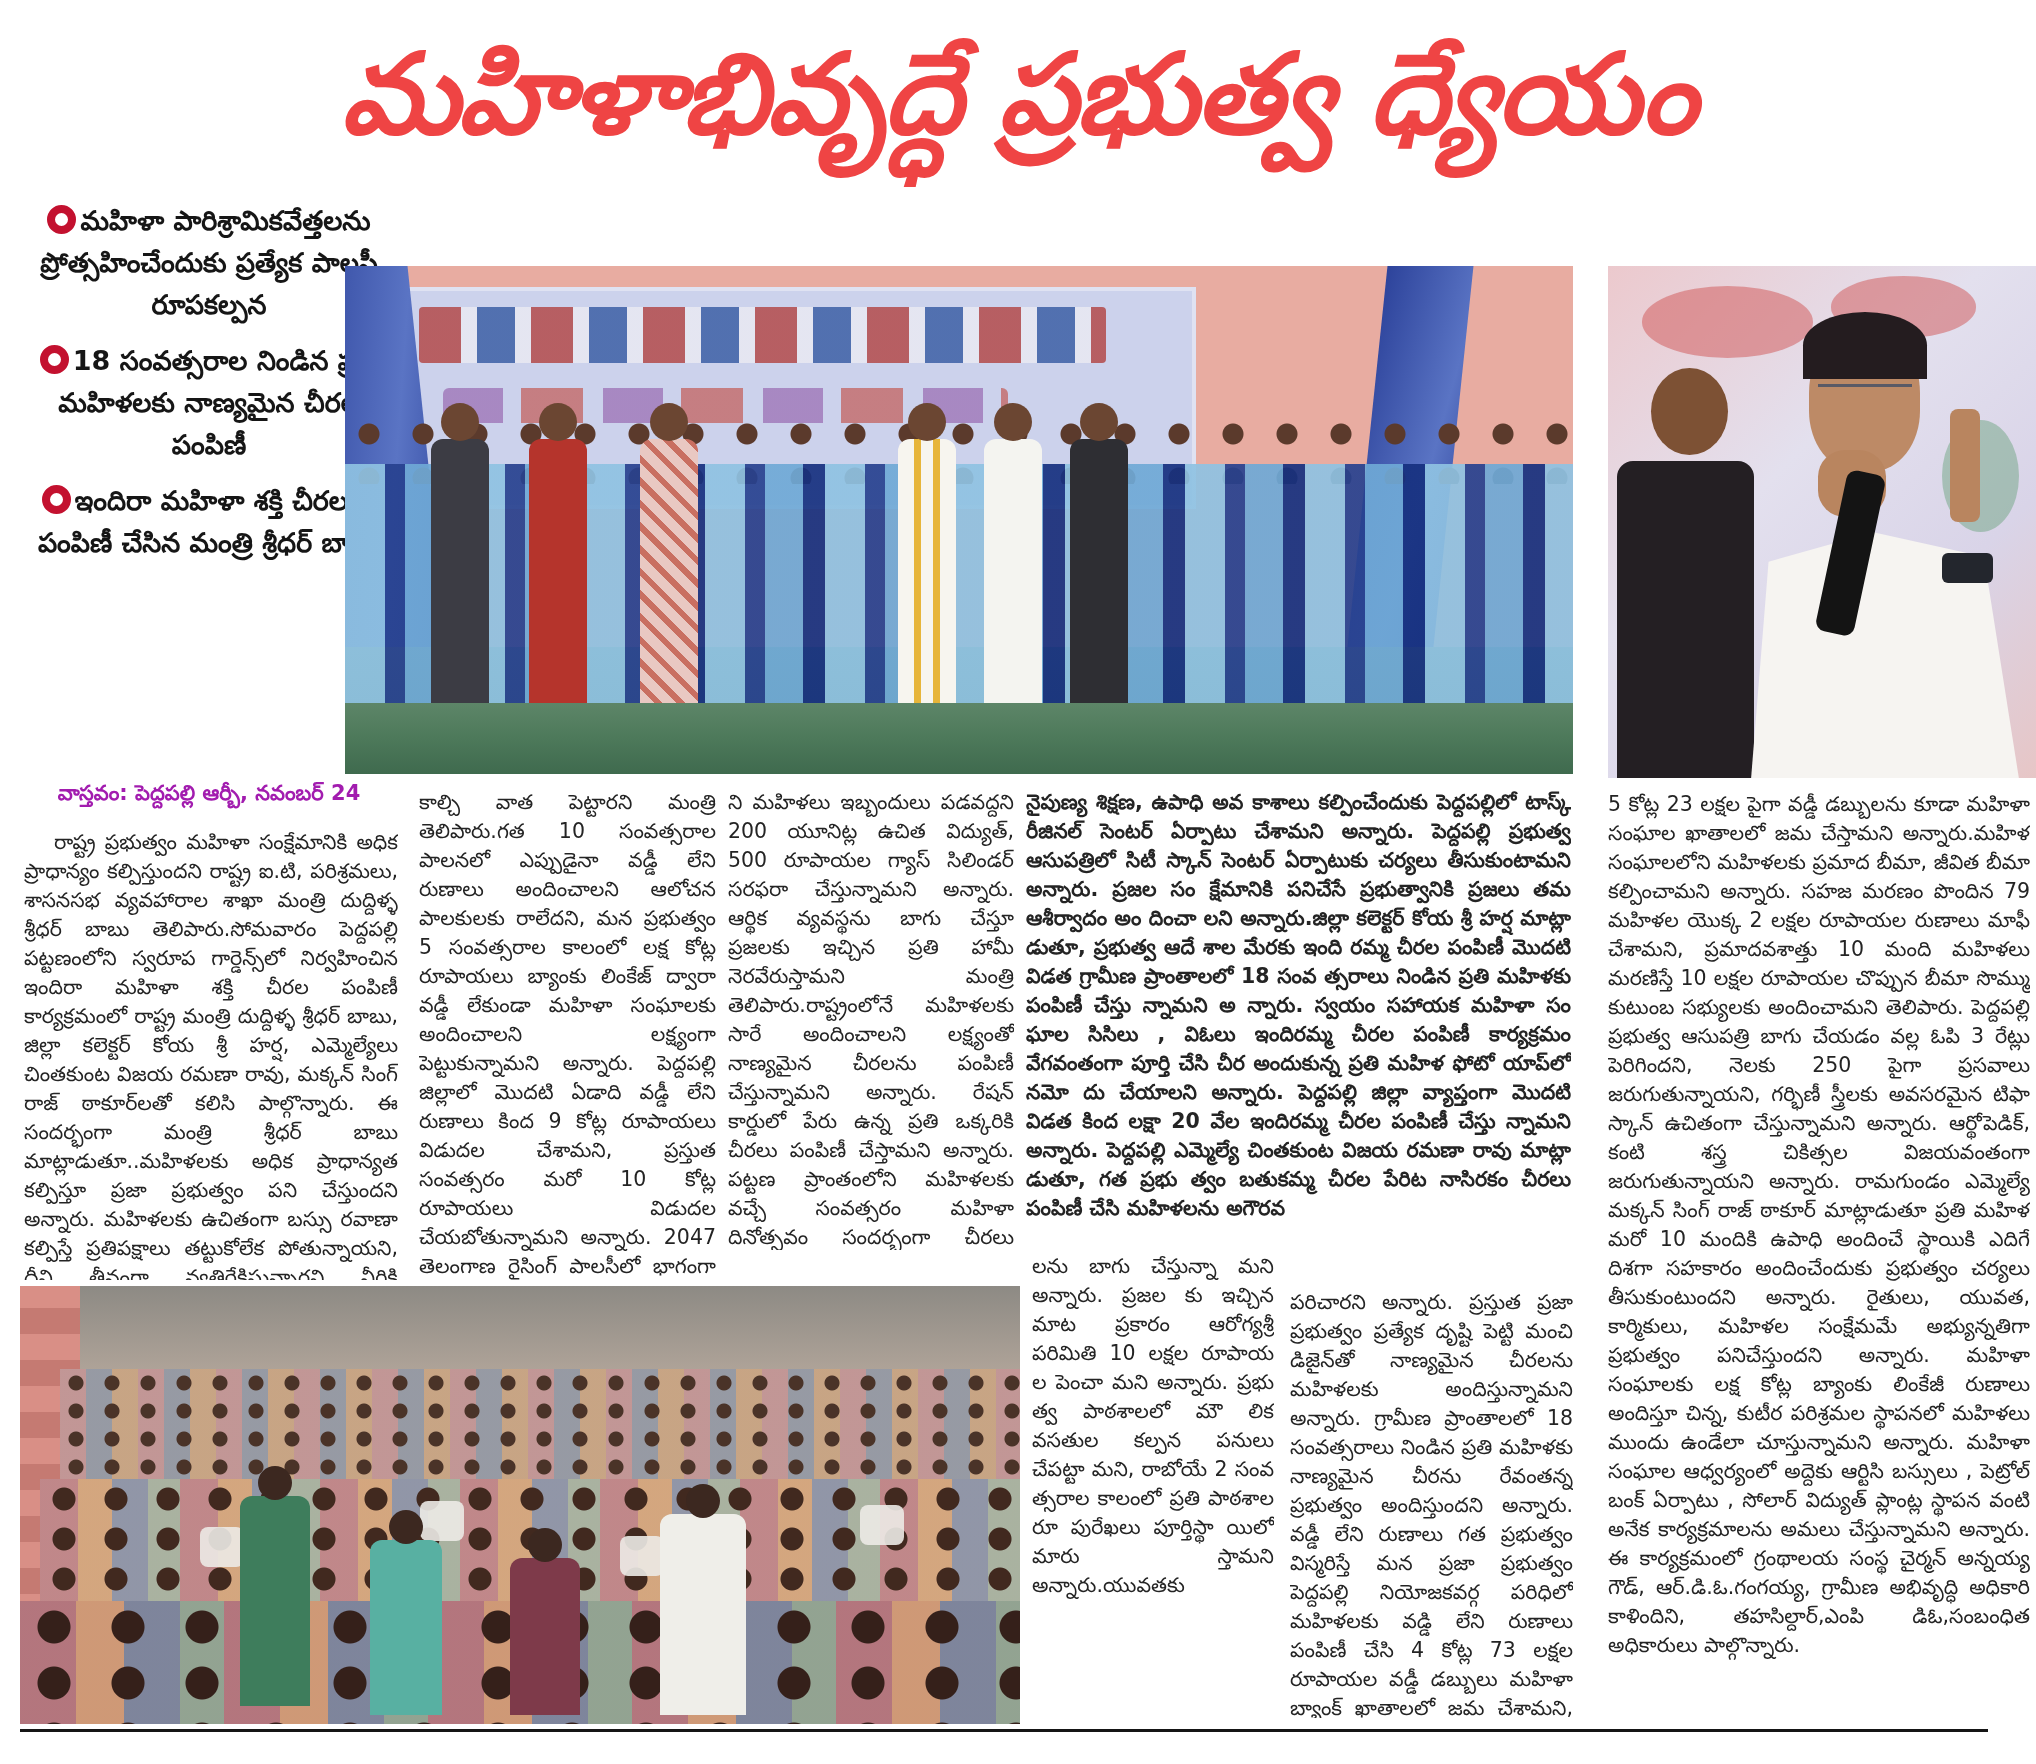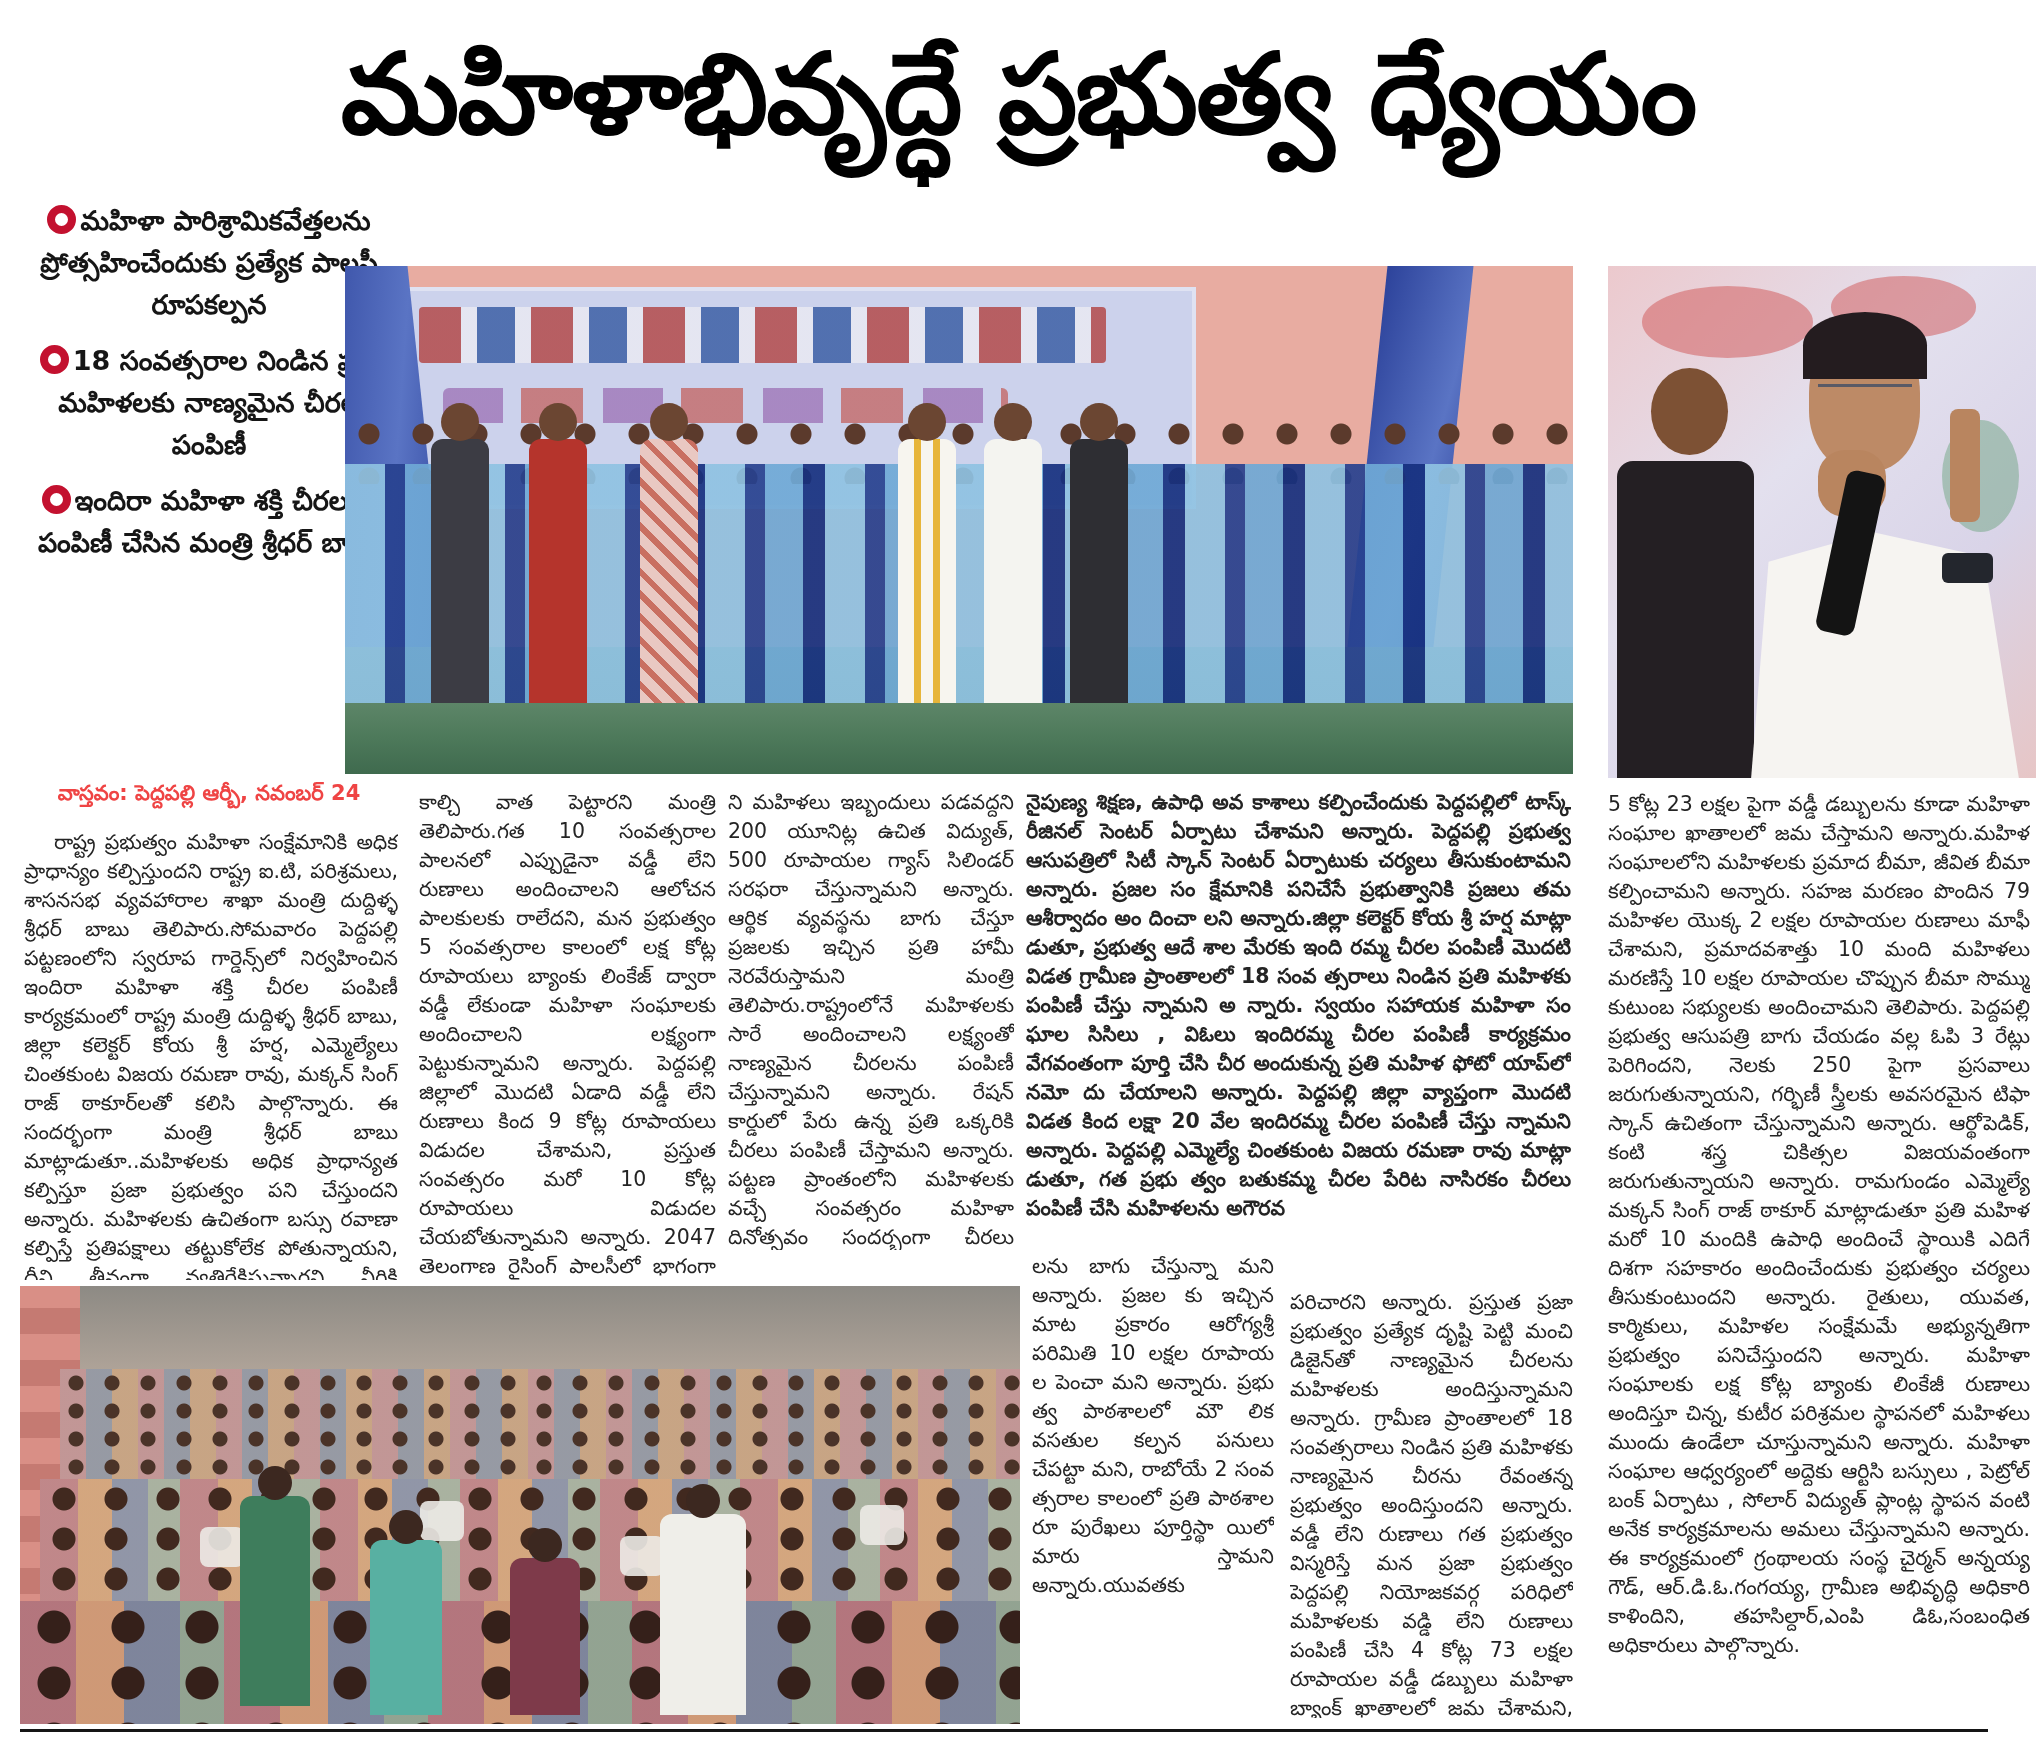--- a/index.html
+++ b/index.html
@@ -7,21 +7,21 @@
         font-family:"DejaVu Sans","Liberation Sans",sans-serif;color:#1f1f1f;}
   .headline{position:absolute;left:0;top:10px;width:2036px;margin:0;text-align:center;
         font-size:112px;font-weight:700;letter-spacing:-2px;line-height:1.5;}
   
   .highlights{position:absolute;left:26px;top:200px;width:366px;}
   .hl-item{position:relative;margin:0 0 14px 0;font-weight:700;font-size:27px;line-height:42px;
         text-align:center;color:#161616;}
   .ring{display:inline-block;width:13px;height:13px;border:8px solid #c3112f;border-radius:50%;
         margin-right:4px;vertical-align:-4px;background:#fff;}
   .dateline{position:absolute;left:26px;top:781px;width:366px;text-align:center;
-        font-weight:700;font-size:21px;color:#ef4444;}
+        font-weight:700;font-size:21px;color:#a21caf;}
   
   .body-col{position:absolute;font-size:20.5px;line-height:29px;text-align:justify;
         overflow:hidden;color:#242424;}
   .col-intro{left:24px;top:828px;width:374px;height:452px;text-indent:30px;}
   .col-a{left:419px;top:788px;width:297px;height:492px;}
   .col-b{left:728px;top:788px;width:286px;height:462px;}
   .col-c{left:1026px;top:788px;width:545px;height:462px;font-weight:bold;}
   .col-b2{left:1032px;top:1252px;width:242px;height:470px;}
   .col-c2{left:1290px;top:1288px;width:283px;height:430px;}
   .col-d{left:1608px;top:790px;width:422px;height:932px;}
@@ -106,21 +106,21 @@
   .pc-green{left:22%;top:48%;width:70px;height:48%;background:#3e7d5c;}
   .pc-teal{left:35%;top:58%;width:72px;height:40%;background:#58b0a2;}
   .pc-white{left:64%;top:52%;width:86px;height:46%;background:#efeee9;}
   .pc-maroon{left:49%;top:62%;width:70px;height:36%;background:#7e3a4a;}
 </style>
 </head>
 <body>
 
 <div class="page">
 
-  <h1 class="headline" style="color: #000000;">మహిళాభివృద్ధే ప్రభుత్వ ధ్యేయం</h1>
+  <h1 class="headline" style="color: #ef4444; font-style: italic;">మహిళాభివృద్ధే ప్రభుత్వ ధ్యేయం</h1>
 
   <aside class="highlights">
     <div class="hl-item">
       <span class="ring" style="border-color: rgb(195, 17, 47);"></span><span>మహిళా పారిశ్రామికవేత్తలను ప్రోత్సహించేందుకు ప్రత్యేక పాలసీ రూపకల్పన</span>
     </div>
     <div class="hl-item">
       <span class="ring" style="border-color: rgb(195, 17, 47);"></span><span>18 సంవత్సరాల నిండిన ప్రతి మహిళలకు నాణ్యమైన చీరల పంపిణీ</span>
     </div>
     <div class="hl-item">
       <span class="ring" style="border-color: rgb(195, 17, 47);"></span><span>ఇందిరా మహిళా శక్తి చీరలను పంపిణీ చేసిన మంత్రి శ్రీధర్ బాబు</span>

